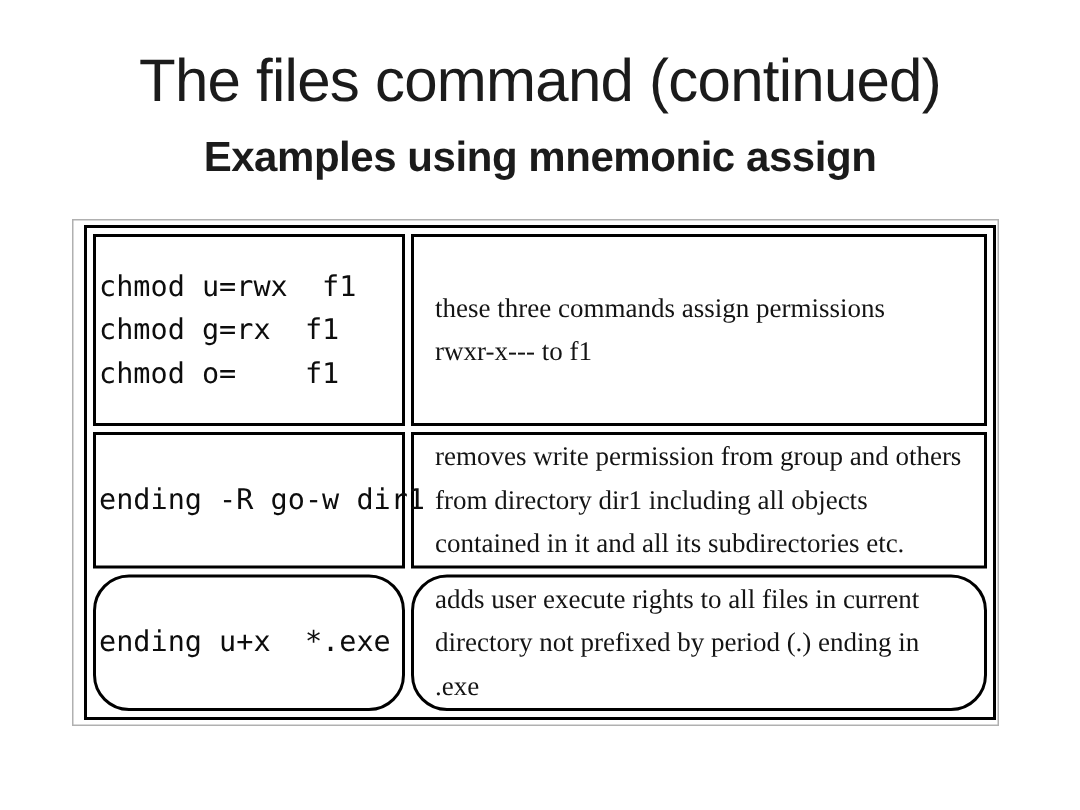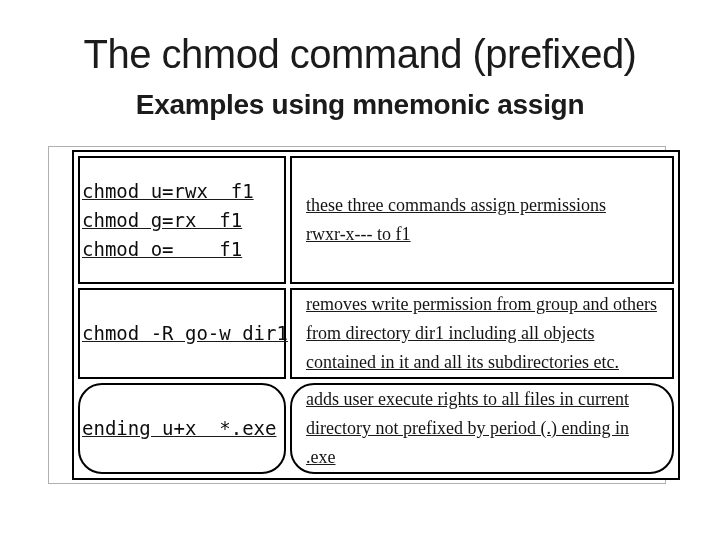--- a/index.html
+++ b/index.html
@@ -43,28 +43,27 @@
     position: absolute;
     left: 48px;
     top: 146px;
     width: 618px;
     height: 338px;
     box-sizing: border-box;
     border: 1px solid #b0b0b0;
     background: #ffffff;
   }
   table.chmod-table {
-    margin: 3px 0 0 23px;
+    margin: 3px 0 0 7px;
     width: 608px;
     table-layout: fixed;
     border-collapse: separate;
     border-spacing: 4px;
     border: 2px solid #000000;
     background: #ffffff;
-    text-decoration: underline;
   }
   table.chmod-table td {
     box-sizing: border-box;
     border: 2px solid #000000;
     vertical-align: middle;
     background: #ffffff;
     overflow: visible;
   }
   td.cmd {
     font-family: "DejaVu Sans Mono", monospace;
@@ -82,40 +81,40 @@
     padding: 0 14px;
     color: #141414;
   }
   tr.row-1 td { height: 128px; }
   tr.row-2 td { height: 80px; }
   tr.row-3 td { height: 90px; border-radius: 24px; }
 </style>
 </head>
 <body>
 
-<div class="slide-title">The chmod command (prefixed)</div>
+<div class="slide-title">The files command (continued)</div>
 
 <div class="slide-subtitle">Examples using mnemonic assign</div>
 
 <div class="table-frame">
   <table class="chmod-table">
     <colgroup>
       <col style="width:208px">
       <col style="width:384px">
     </colgroup>
     <tbody>
       <tr class="row-1">
         <td class="cmd">chmod u=rwx  f1
 chmod g=rx  f1
 chmod o=    f1</td>
         <td class="desc">these three commands assign permissions
 rwxr-x--- to f1</td>
       </tr>
       <tr class="row-2">
-        <td class="cmd">chmod -R go-w dir1</td>
+        <td class="cmd">ending -R go-w dir1</td>
         <td class="desc">removes write permission from group and others
 from directory dir1 including all objects
 contained in it and all its subdirectories etc.</td>
       </tr>
       <tr class="row-3">
         <td class="cmd">ending u+x  *.exe</td>
         <td class="desc">adds user execute rights to all files in current
 directory not prefixed by period (.) ending in
 .exe</td>
       </tr>

